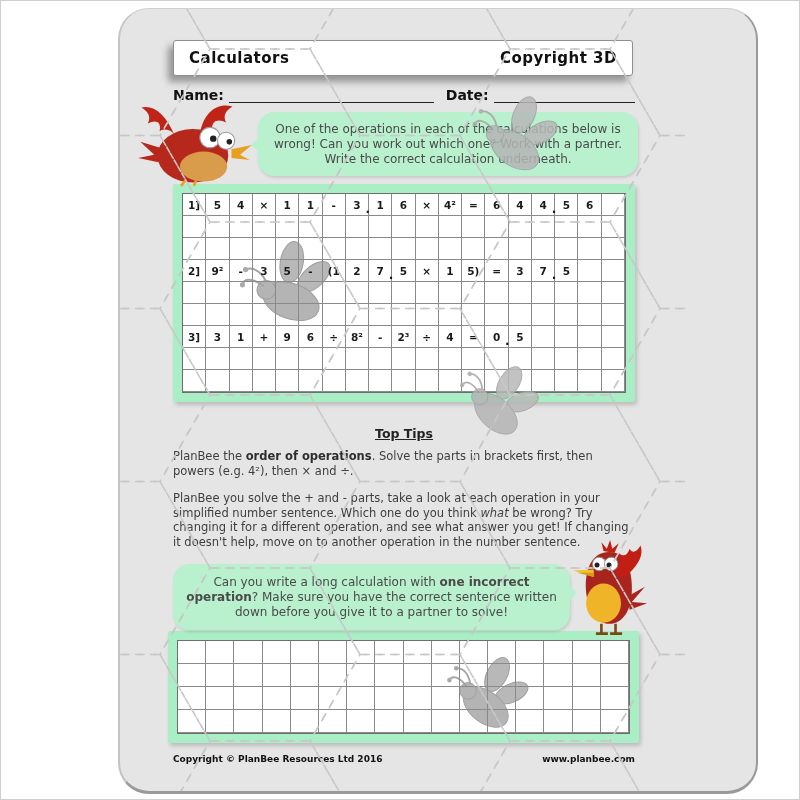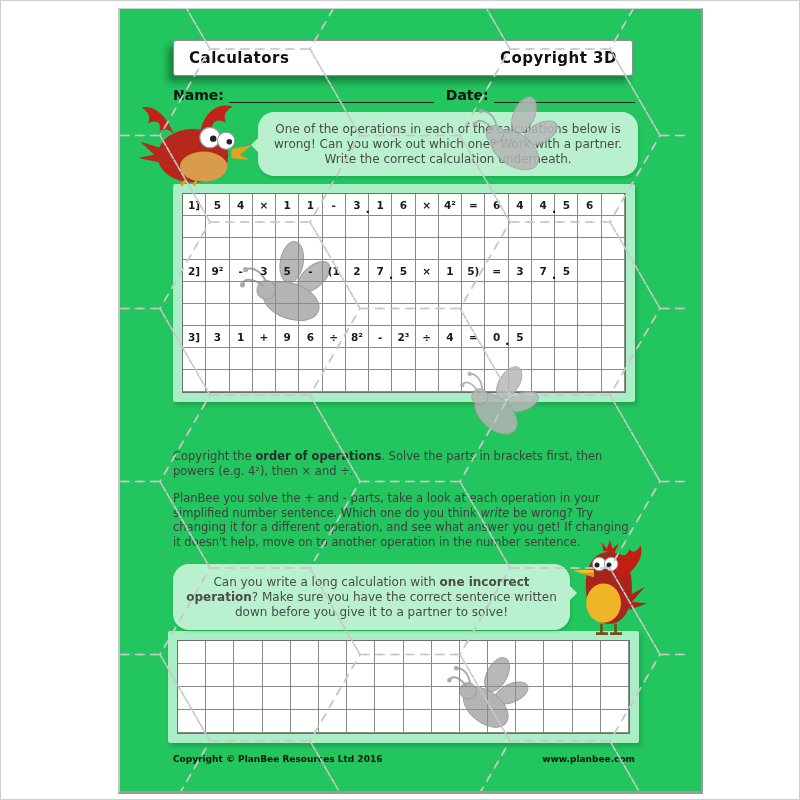--- a/index.html
+++ b/index.html
@@ -1,22 +1,23 @@
 <!DOCTYPE html>
 <html style="--bubble_green: #b9f1cf; --box_green: #a9eec4; --grid_line: #8a8a8a;"><head>
 <meta charset="utf-8">
 <style>
   * { margin:0; padding:0; box-sizing:border-box; }
   html,body { width:800px; height:800px; background:#fff; font-family:"DejaVu Sans","Liberation Sans",sans-serif; }
   .canvas { position:relative; width:800px; height:800px; background:#fff; border:1px solid #cfcfcf; overflow:hidden; }
   .page {
-    position:absolute; left:117px; top:7px; width:585px; height:786px; background:#22c55e;
+    position:absolute; left:117px; top:7px; width:640px; height:786px; background:#e5e5e5;
     border-top:1px solid #d0d0d0; border-left:2px solid #c4c4c4;
     border-right:2px solid #9a9a9a; border-bottom:3px solid #9a9a9a;
     overflow:hidden;
+    border-radius:31px;
   }
   .hexpattern { position:absolute; left:0; top:0; width:566px; height:786px; z-index:30; pointer-events:none; }
   .hexpattern polygon { fill:none; stroke:#c7c7c7; stroke-width:1.6; stroke-dasharray:7 8; }
 
   .header-box {
     position:absolute; left:53px; top:31px; width:460px; height:36px; z-index:3;
     background:#fff; border:1px solid #8f8f8f; border-radius:3px;
     box-shadow:-5px 6px 7px rgba(0,0,0,0.35);
     display:flex; justify-content:space-between; align-items:center; padding:0 15px;
     font-weight:bold; font-size:15px; color:#111; letter-spacing:0.5px;
@@ -343,22 +344,23 @@
           <div class="cell"></div>
           <div class="cell"></div>
           <div class="cell"></div>
           <div class="cell"></div>
           <div class="cell"></div>
           <div class="cell"></div>
           <div class="cell"></div>
         </div>
     </div>
 
-    <p class="para p1"><span>Copyright the </span><b>order of operations</b><span>. Solve the parts in brackets first, then powers (e.g. 4²), then × and ÷.</span></p>
-    <p class="para p2"><span>PlanBee you solve the + and - parts, take a look at each operation in your simplified number sentence. Which one do you think </span><i>write</i><span> be wrong? Try changing it for a different operation, and see what answer you get! If changing it doesn't help, move on to another operation in the number sentence.</span></p>
+    <div class="toptips">Top Tips</div>
+    <p class="para p1"><span>PlanBee the </span><b>order of operations</b><span>. Solve the parts in brackets first, then powers (e.g. 4²), then × and ÷.</span></p>
+    <p class="para p2"><span>PlanBee you solve the + and - parts, take a look at each operation in your simplified number sentence. Which one do you think </span><i>what</i><span> be wrong? Try changing it for a different operation, and see what answer you get! If changing it doesn't help, move on to another operation in the number sentence.</span></p>
 
     <div class="bubble bubble2">
       <span class="tail"></span>
       <span><span>Can you write a long calculation with </span><b>one incorrect operation</b><span>? Make sure you have the correct sentence written down before you give it to a partner to solve!</span></span>
     </div>
 
     <svg class="bird2" viewBox="0 0 70 90">
       <path d="M52,52 L68,43 L56,57 L70,58 L54,64 Z" fill="#a8241c"></path>
       <path d="M30,10 L28,2 L33,8 L36,0 L38,8 L44,3 L40,12 Z" fill="#c21f14"></path>
       <path d="M35,11 C18,11 12,30 14,48 C16,66 24,77 35,77 C48,77 56,64 56,45 C56,25 50,11 35,11 Z" fill="#a8241c"></path>

